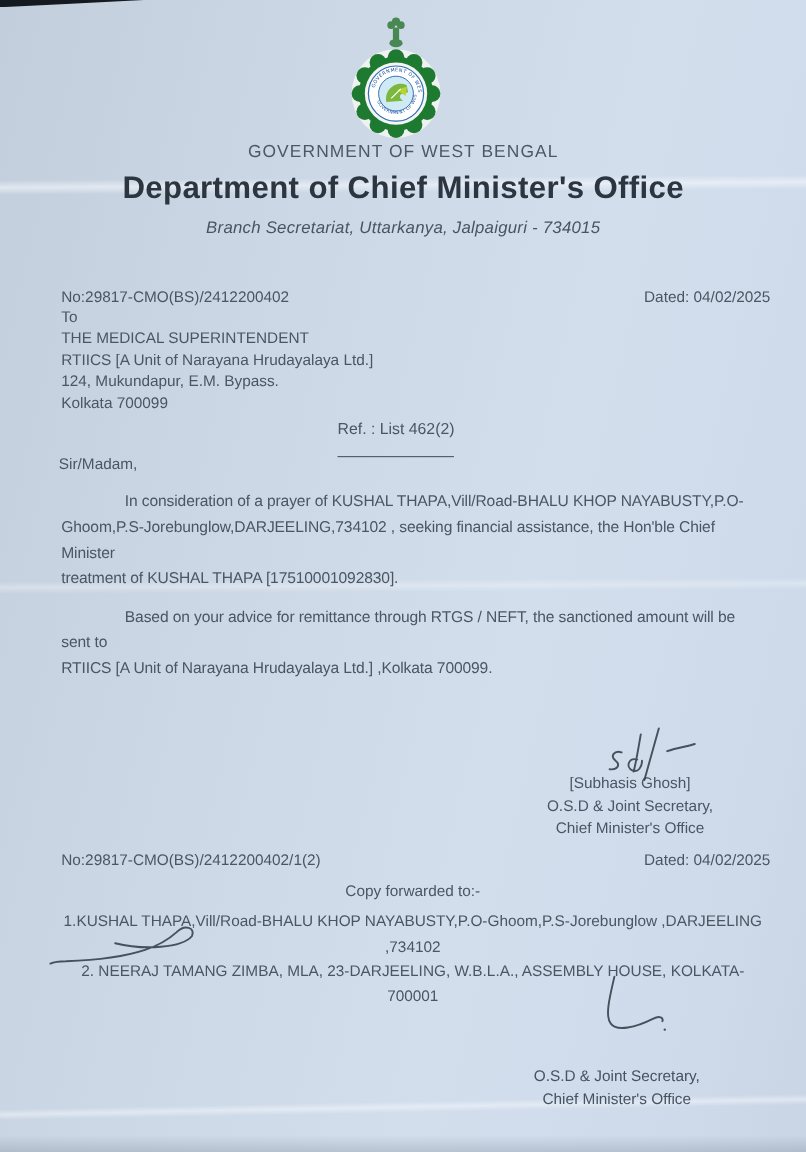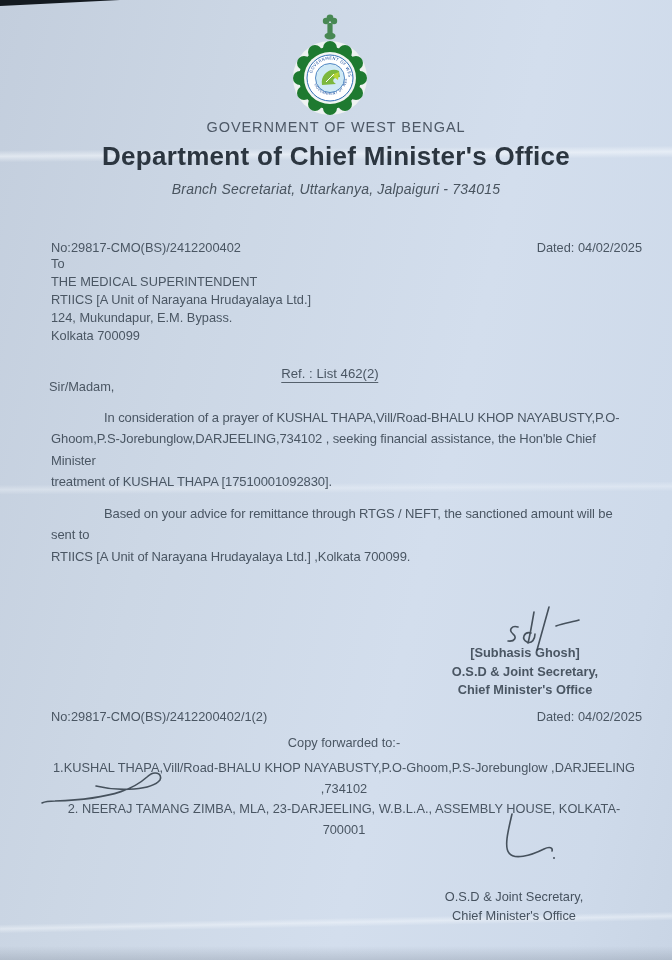--- a/index.html
+++ b/index.html
@@ -17,30 +17,30 @@
   .bottom-shade{left:0;bottom:0;width:100%;height:14px;background:linear-gradient(rgba(88,99,114,0),rgba(88,99,114,.22));}
   .corner-tl{left:0;top:0;width:120px;height:6px;background:#141a20;clip-path:polygon(0 0,100% 0,46% 55%,0 100%);}
   .header{left:0;top:0;width:100%;text-align:center;}
   .gov{top:119px;font-size:14.5px;letter-spacing:.9px;color:#4d5866;}
   .dept{top:141px;font-size:26px;font-weight:bold;color:#2c3640;letter-spacing:.3px;}
   .branch{top:181px;font-size:14px;color:#49545f;letter-spacing:.2px;font-style:italic;}
   .memo-row{left:51px;right:30px;display:flex;justify-content:space-between;font-size:12.8px;}
   .memo-row-1{top:229px;margin-top:11px;}
   .memo-row-2{top:709px;}
   .addr{left:51px;top:255px;font-size:12.8px;line-height:18px;}
-  .refline{left:330px;top:366px;transform:translateX(-50%);font-size:13.2px;border-bottom:1px solid #55606c;padding-bottom:1px;white-space:nowrap;}
+  .refline{left:330px;top:350px;transform:translateX(-50%);font-size:13.2px;border-bottom:1px solid #55606c;padding-bottom:15px;white-space:nowrap;}
   .salutation{left:49px;top:379px;font-size:12.8px;}
   .bodyblock{left:51px;width:576px;font-size:13px;line-height:21.4px;letter-spacing:-.1px;}
   .para1{top:407px;}
   .para2{top:503px;}
   .para3{top:551px;}
   .indent{text-indent:53px;}
   .indent-sm{text-indent:39px;}
   .sigblock{right:34px;top:578px;width:226px;text-align:center;font-size:12.8px;}
-  .sig-name{margin-top:66px;line-height:18.5px;font-weight:bold;}
+  .sig-name{margin-top:66px;line-height:18.5px;}
   .fwdblock{left:49px;top:733px;width:590px;font-size:12.8px;line-height:20.8px;text-align:center;}
   .fwd-head{margin-bottom:4px;}
   .footer-sig{right:58px;top:888px;width:200px;text-align:center;font-size:12.8px;line-height:18.5px;color:#46525f;}
   .ink-overlay{left:0;top:0;pointer-events:none;}
   .emblem-wrap{left:285px;top:10px;width:90px;height:106px;}
 </style>
 </head>
 <body>
 
 <div class="page">

